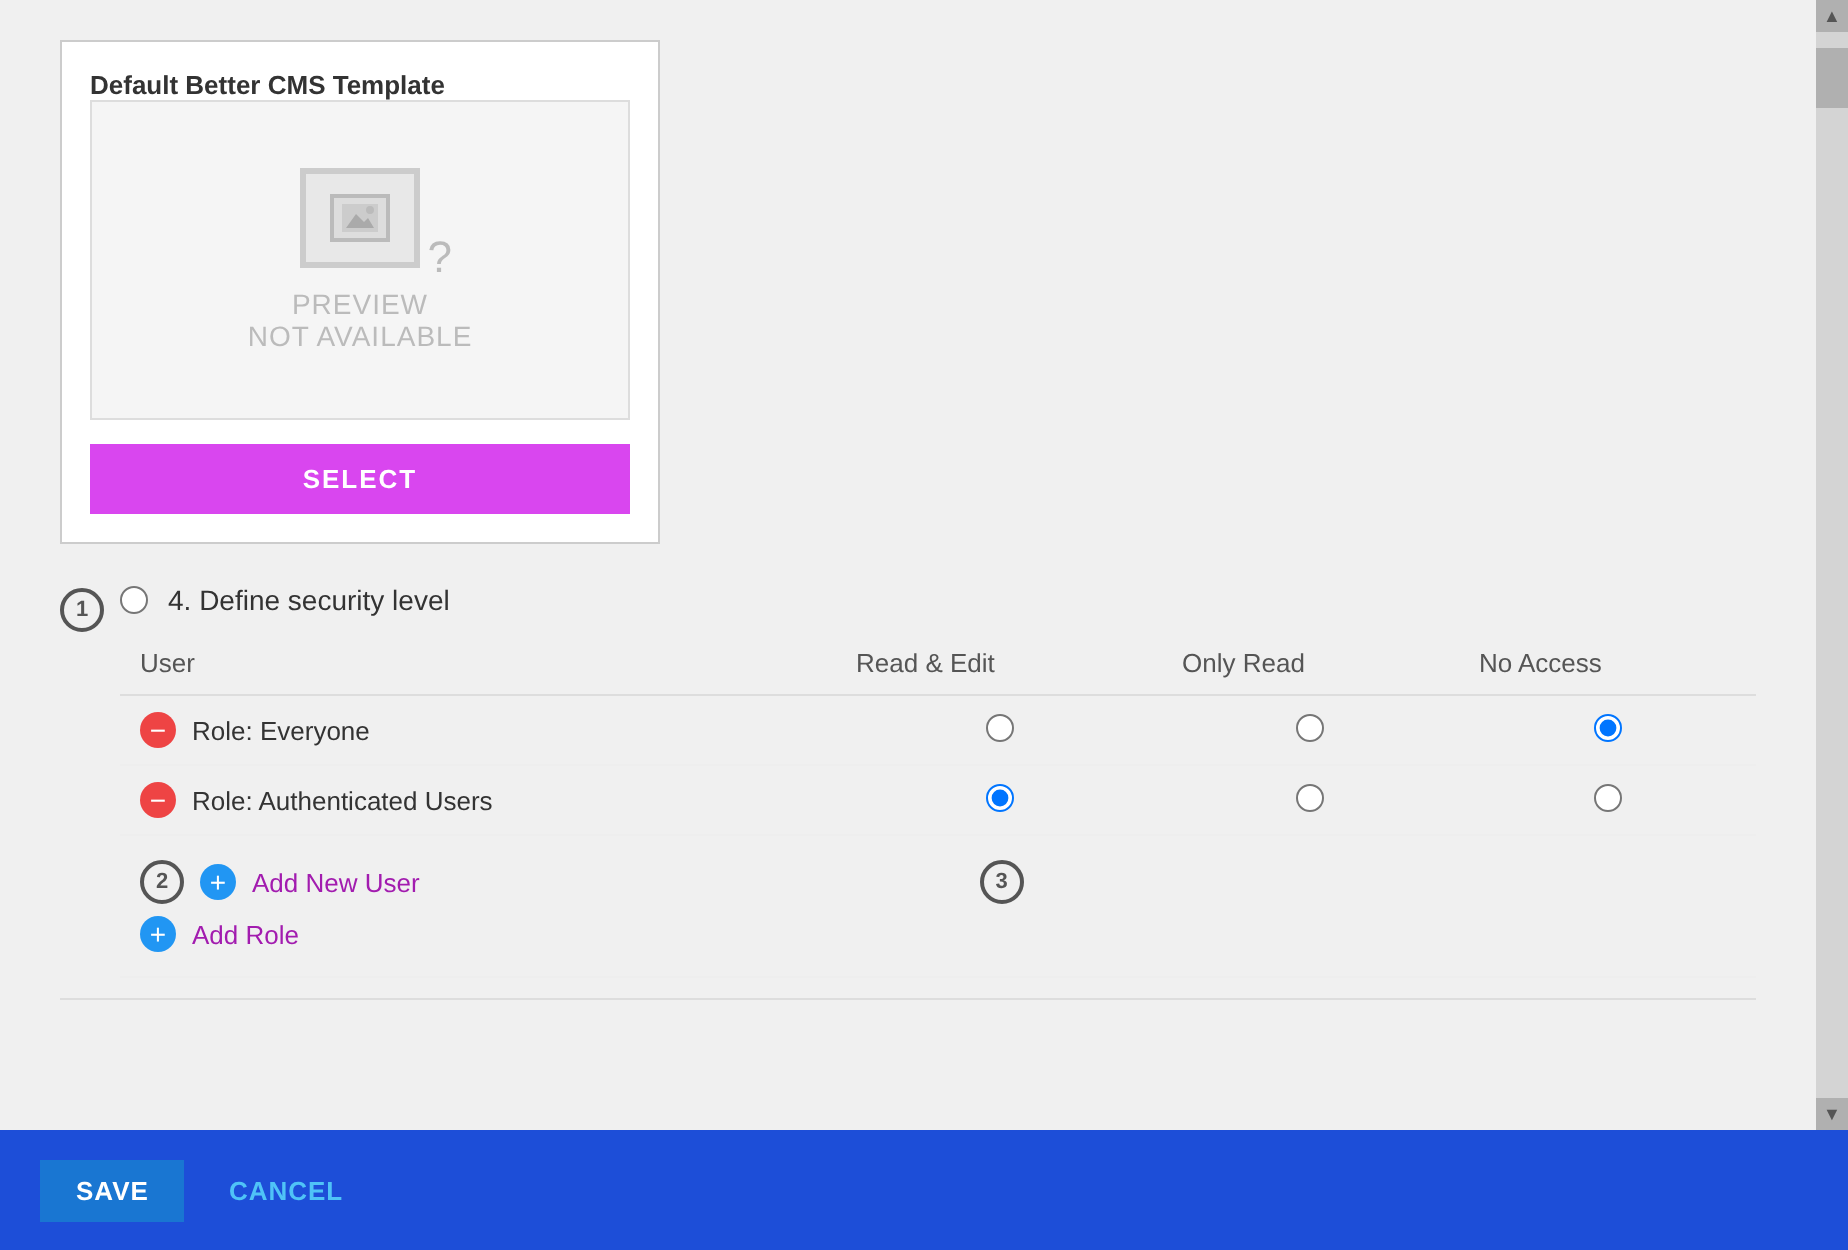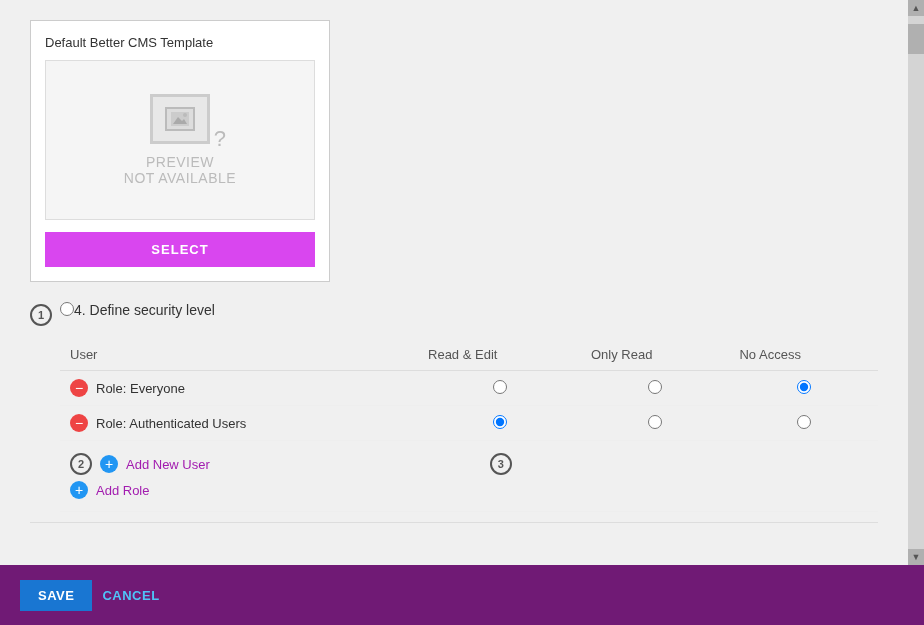--- a/index.html
+++ b/index.html
@@ -18,23 +18,22 @@
     
     .template-card {
       border: 1px solid #ccc;
       background: #fff;
       width: 300px;
       padding: 14px;
       margin-bottom: 20px;
     }
 
     .template-title {
-      font-weight: normal;
-      font-size: 13px;
-      margin-bottom: 10px;
+      font-weight: bold;
+      font-size: 13px;
     }
 
     .template-preview {
       background: #f5f5f5;
       border: 1px solid #ddd;
       width: 100%;
       height: 160px;
       display: flex;
       flex-direction: column;
       align-items: center;
@@ -94,21 +93,23 @@
       border: none;
       font-size: 13px;
       font-weight: bold;
       letter-spacing: 1px;
       cursor: pointer;
       text-align: center;
     }
 
     .step-header {
       display: flex;
-      margin-bottom: 21px;
+      align-items: center;
+      gap: 10px;
+      margin-bottom: 8px;
     }
 
     .step-title {
       font-size: 14px;
       font-weight: normal;
       color: #333;
     }
 
     
     .security-section {
@@ -192,24 +193,25 @@
     
     input[type="radio"] {
       cursor: pointer;
       width: 14px;
       height: 14px;
     }
 
     
     .footer-bar {
       height: 60px;
-      background: #701a75;
+      background: #1d4ed8;
       display: flex;
       align-items: center;
       padding: 0 20px;
+      gap: 12px;
       flex-shrink: 0;
     }
 
     .save-btn {
       background: #1976D2;
       color: #fff;
       border: none;
       padding: 8px 18px;
       font-size: 13px;
       font-weight: bold;

